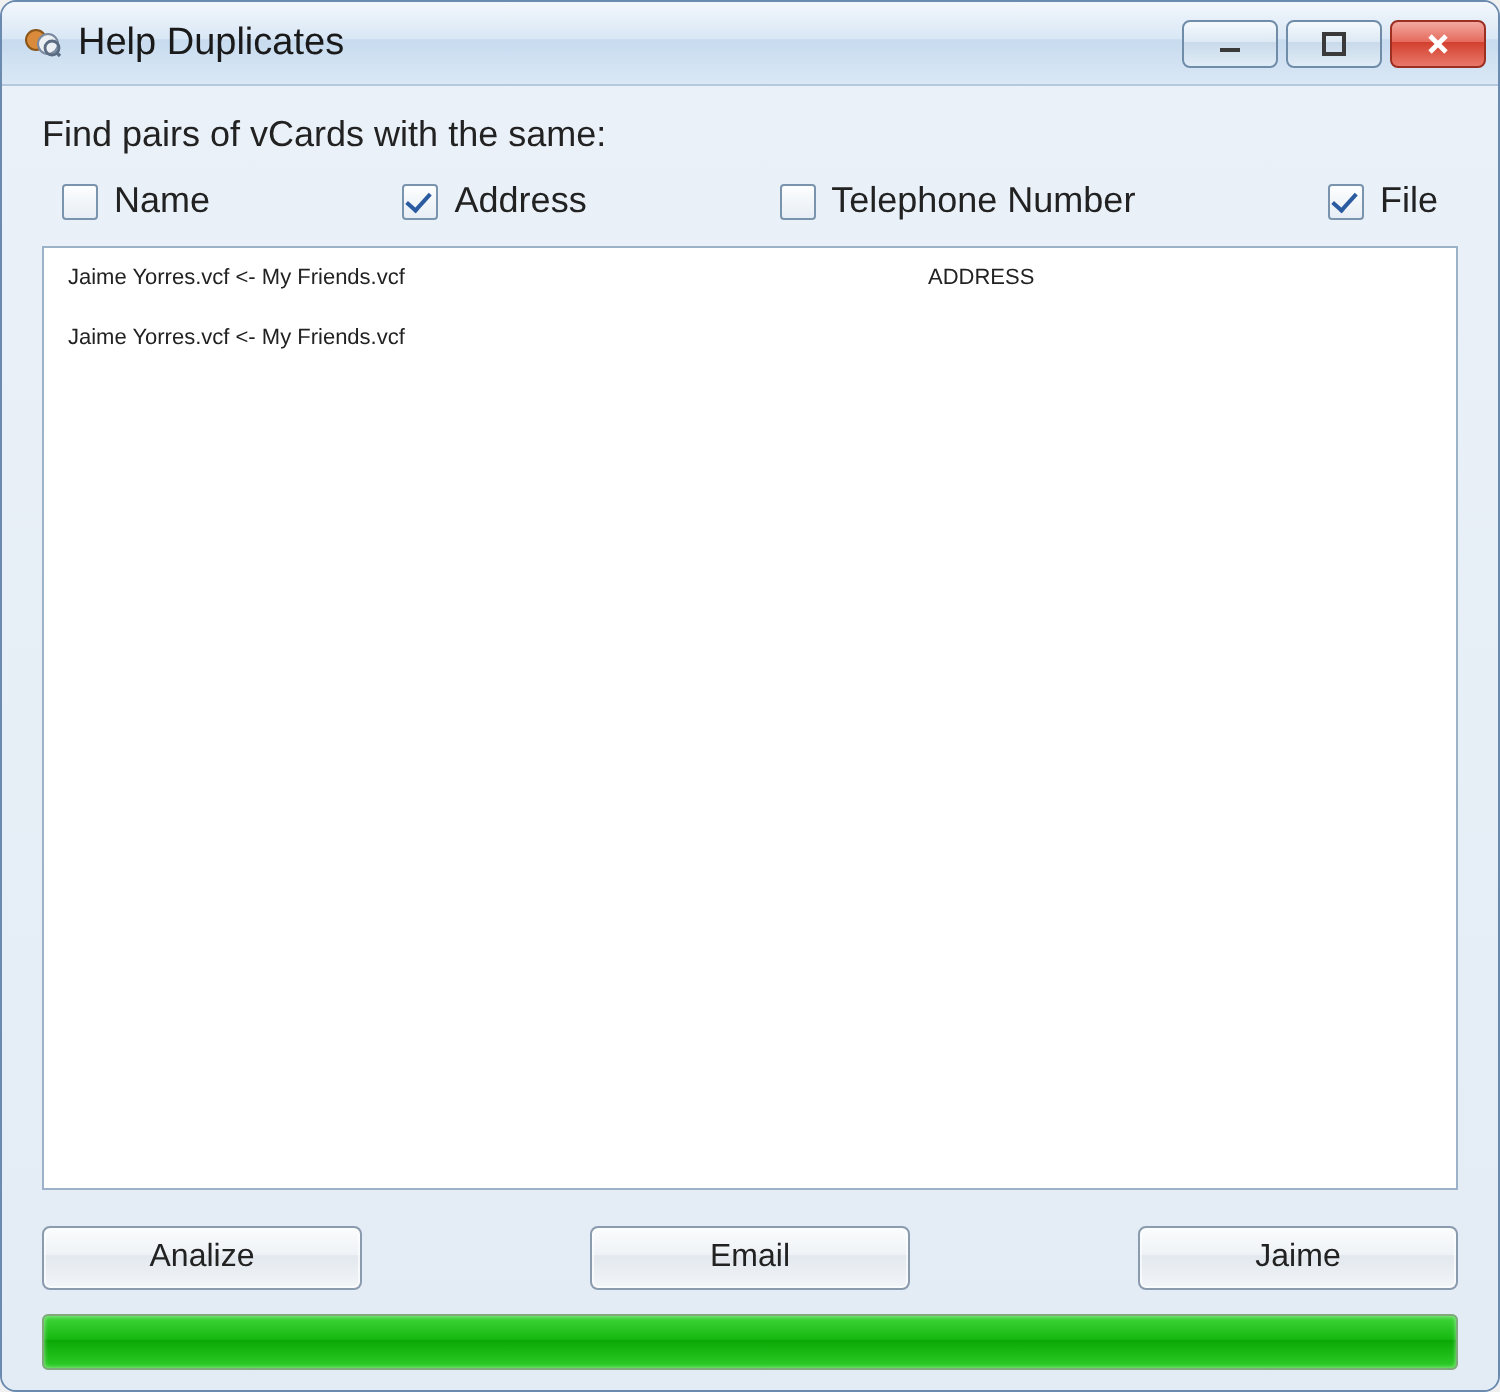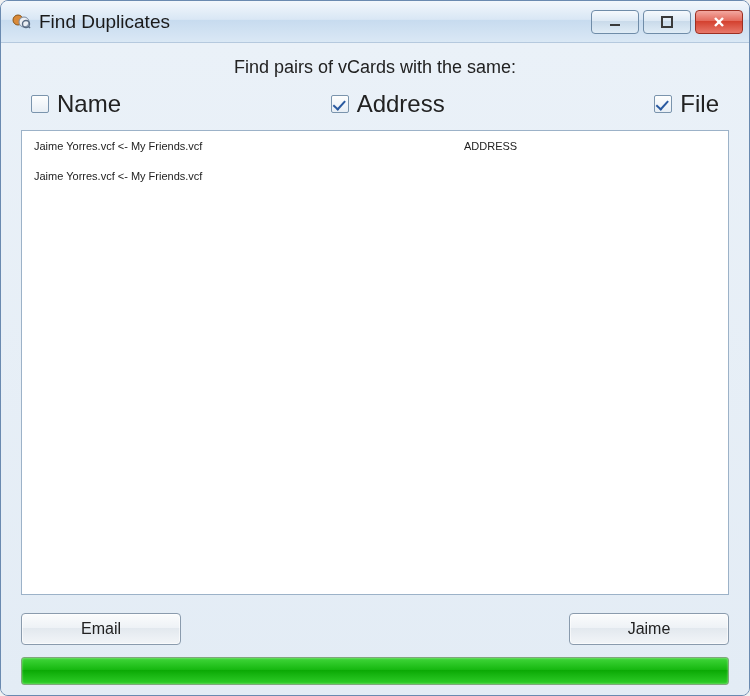--- a/index.html
+++ b/index.html
@@ -65,21 +65,21 @@
   }
   .win-btn svg { display:block; }
   .client {
     flex: 1;
     padding: 10px 20px 0 20px;
     display: flex;
     flex-direction: column;
     background: linear-gradient(to bottom, #eaf1f8 0%, #e3ecf5 100%);
   }
   .head-label {
-    text-align: center;
+    text-align: left;
     font-size: 18px;
     color: #222;
     margin: 4px 0 12px 0;
   }
   .checkrow {
     display: flex;
     align-items: center;
     justify-content: space-between;
     padding: 0 10px 12px 10px;
   }
@@ -101,21 +101,21 @@
   }
   .checkbox.checked::after {
     content: "";
     width: 10px;
     height: 5px;
     border-left: 2.5px solid #2a5aa0;
     border-bottom: 2.5px solid #2a5aa0;
     transform: rotate(-48deg) translate(0px,-1px);
   }
   .check-label {
-    font-size: 24px;
+    font-size: 18px;
     color: #222;
   }
   .listview {
     flex: 1;
     border: 1px solid #9cb2c8;
     background: #ffffff;
     display: flex;
     flex-direction: column;
     overflow: hidden;
   }
@@ -188,21 +188,21 @@
 
   <div class="titlebar">
     <span class="icon">
       <svg width="20" height="20" viewBox="0 0 20 20">
         <circle cx="7" cy="8" r="5" fill="#d98a3a" stroke="#8a5518" stroke-width="1"></circle>
         <circle cx="13" cy="10" r="5" fill="#eceff4" stroke="#7a8aa0" stroke-width="1"></circle>
         <circle cx="15" cy="12" r="3.5" fill="none" stroke="#5a6b82" stroke-width="1.4"></circle>
         <line x1="17" y1="14" x2="19" y2="16" stroke="#5a6b82" stroke-width="1.6"></line>
       </svg>
     </span>
-    <span class="title">Find Duplicates</span>
+    <span class="title">Help Duplicates</span>
     <div class="win-controls">
       <div class="win-btn">
         <svg width="14" height="14" viewBox="0 0 14 14">
             <rect x="2" y="9" width="10" height="2" fill="#3a3a3a"></rect>
           </svg>
       </div>
       <div class="win-btn">
         <svg width="14" height="14" viewBox="0 0 14 14">
             <rect x="2" y="2" width="10" height="10" fill="none" stroke="#3a3a3a" stroke-width="2"></rect>
           </svg>
@@ -221,40 +221,45 @@
     <div class="head-label">Find pairs of vCards with the same:</div>
 
     <div class="checkrow">
       <label class="check-item">
         <span class="checkbox"></span>
         <span class="check-label">Name</span>
       </label>
       <label class="check-item">
         <span class="checkbox checked"></span>
         <span class="check-label">Address</span>
+      </label>
+      <label class="check-item">
+        <span class="checkbox"></span>
+        <span class="check-label">Telephone Number</span>
       </label>
       <label class="check-item">
         <span class="checkbox checked"></span>
         <span class="check-label">File</span>
       </label>
     </div>
 
     <div class="listview">
       <div class="lv-body">
         <div class="lv-row">
           <div class="lv-cell filename">Jaime Yorres.vcf &lt;- My Friends.vcf</div>
           <div class="lv-cell match">ADDRESS</div>
         </div>
         <div class="lv-row">
           <div class="lv-cell filename">Jaime Yorres.vcf &lt;- My Friends.vcf</div>
         </div>
       </div>
     </div>
 
     <div class="button-row">
+      <div class="btn">Analize</div>
       <div class="btn">Email</div>
       <div class="btn">Jaime</div>
     </div>
 
     <div class="progressbar"></div>
 
   </div>
 </div>
 
 </body></html>

